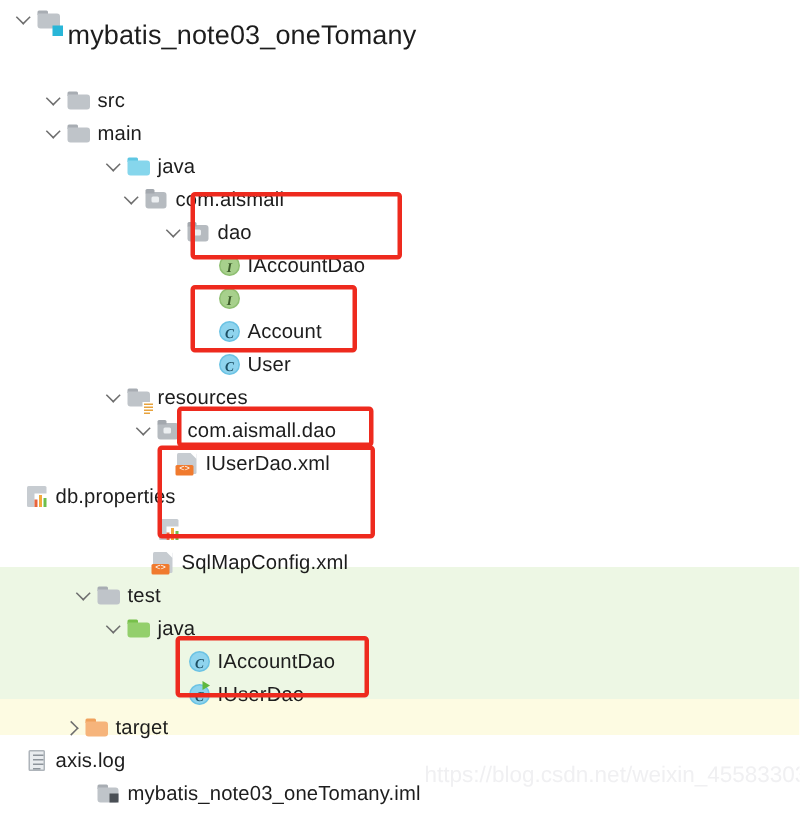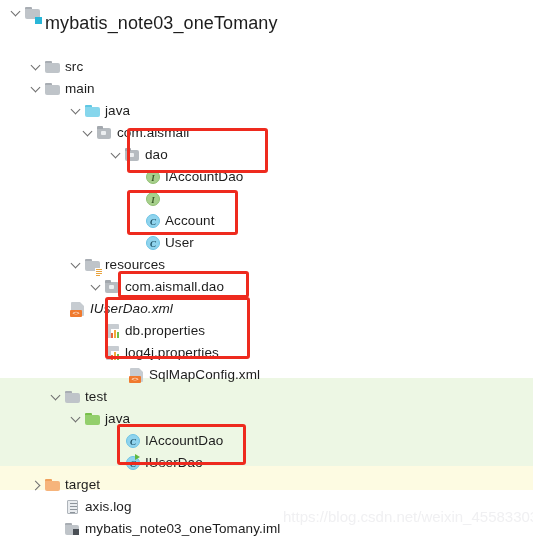--- a/index.html
+++ b/index.html
@@ -368,28 +368,28 @@
       </span>
       <span class="label">resources</span>
     </div>
     <div class="row" style="padding-left: 88px;">
       <span class="twisty open"></span>
       <span class="icon">
         <span class="pkg"></span>
       </span>
       <span class="label">com.aismall.dao</span>
     </div>
-    <div class="row" style="padding-left: 53px; font-style: italic;">
+    <div class="row" style="padding-left: 100px;">
       <span class="twisty "></span>
       <span class="icon">
         <span class="xmlicon"></span>
       </span>
       <span class="label">IUserDao.xml</span>
     </div>
-    <div class="row" style="padding-left: 88px;">
+    <div class="row" style="">
       <span class="twisty "></span>
       <span class="icon">
         <span class="propicon">
           <span class="bars">
             <b></b>
             <b></b>
             <b></b>
           </span>
         </span>
       </span>
@@ -399,23 +399,22 @@
       <span class="twisty "></span>
       <span class="icon">
         <span class="propicon">
           <span class="bars">
             <b></b>
             <b></b>
             <b></b>
           </span>
         </span>
       </span>
-      <span class="label">log4j.properties</span>
-    </div>
-    <div class="row" style="padding-left: 112px;">
+    </div>
+    <div class="row" style="padding-left: 84px;">
       <span class="twisty "></span>
       <span class="icon">
         <span class="xmlicon"></span>
       </span>
       <span class="label">SqlMapConfig.xml</span>
     </div>
     <div class="row" style="padding-left: 48px;">
       <span class="twisty open"></span>
       <span class="icon">
         <span class="fld gray"></span>
@@ -437,28 +436,28 @@
       <span class="label">IAccountDao</span>
     </div>
     <div class="row" style="padding-left: 108px;">
       <span class="twisty "></span>
       <span class="icon">
         <span class="circ cls">C</span>
         <span class="run-arrow"></span>
       </span>
       <span class="label">IUserDao</span>
     </div>
-    <div class="row" style="padding-left: 28px;">
+    <div class="row" style="padding-left: 40px;">
       <span class="twisty closed"></span>
       <span class="icon">
         <span class="fld orange"></span>
       </span>
       <span class="label">target</span>
     </div>
-    <div class="row" style="padding-left: 48px; text-align: right;">
+    <div class="row" style=" text-align: right;">
       <span class="twisty "></span>
       <span class="icon">
         <span class="logicon">
           <i></i>
           <i></i>
           <i></i>
           <i></i>
         </span>
       </span>
       <span class="label">axis.log</span>

